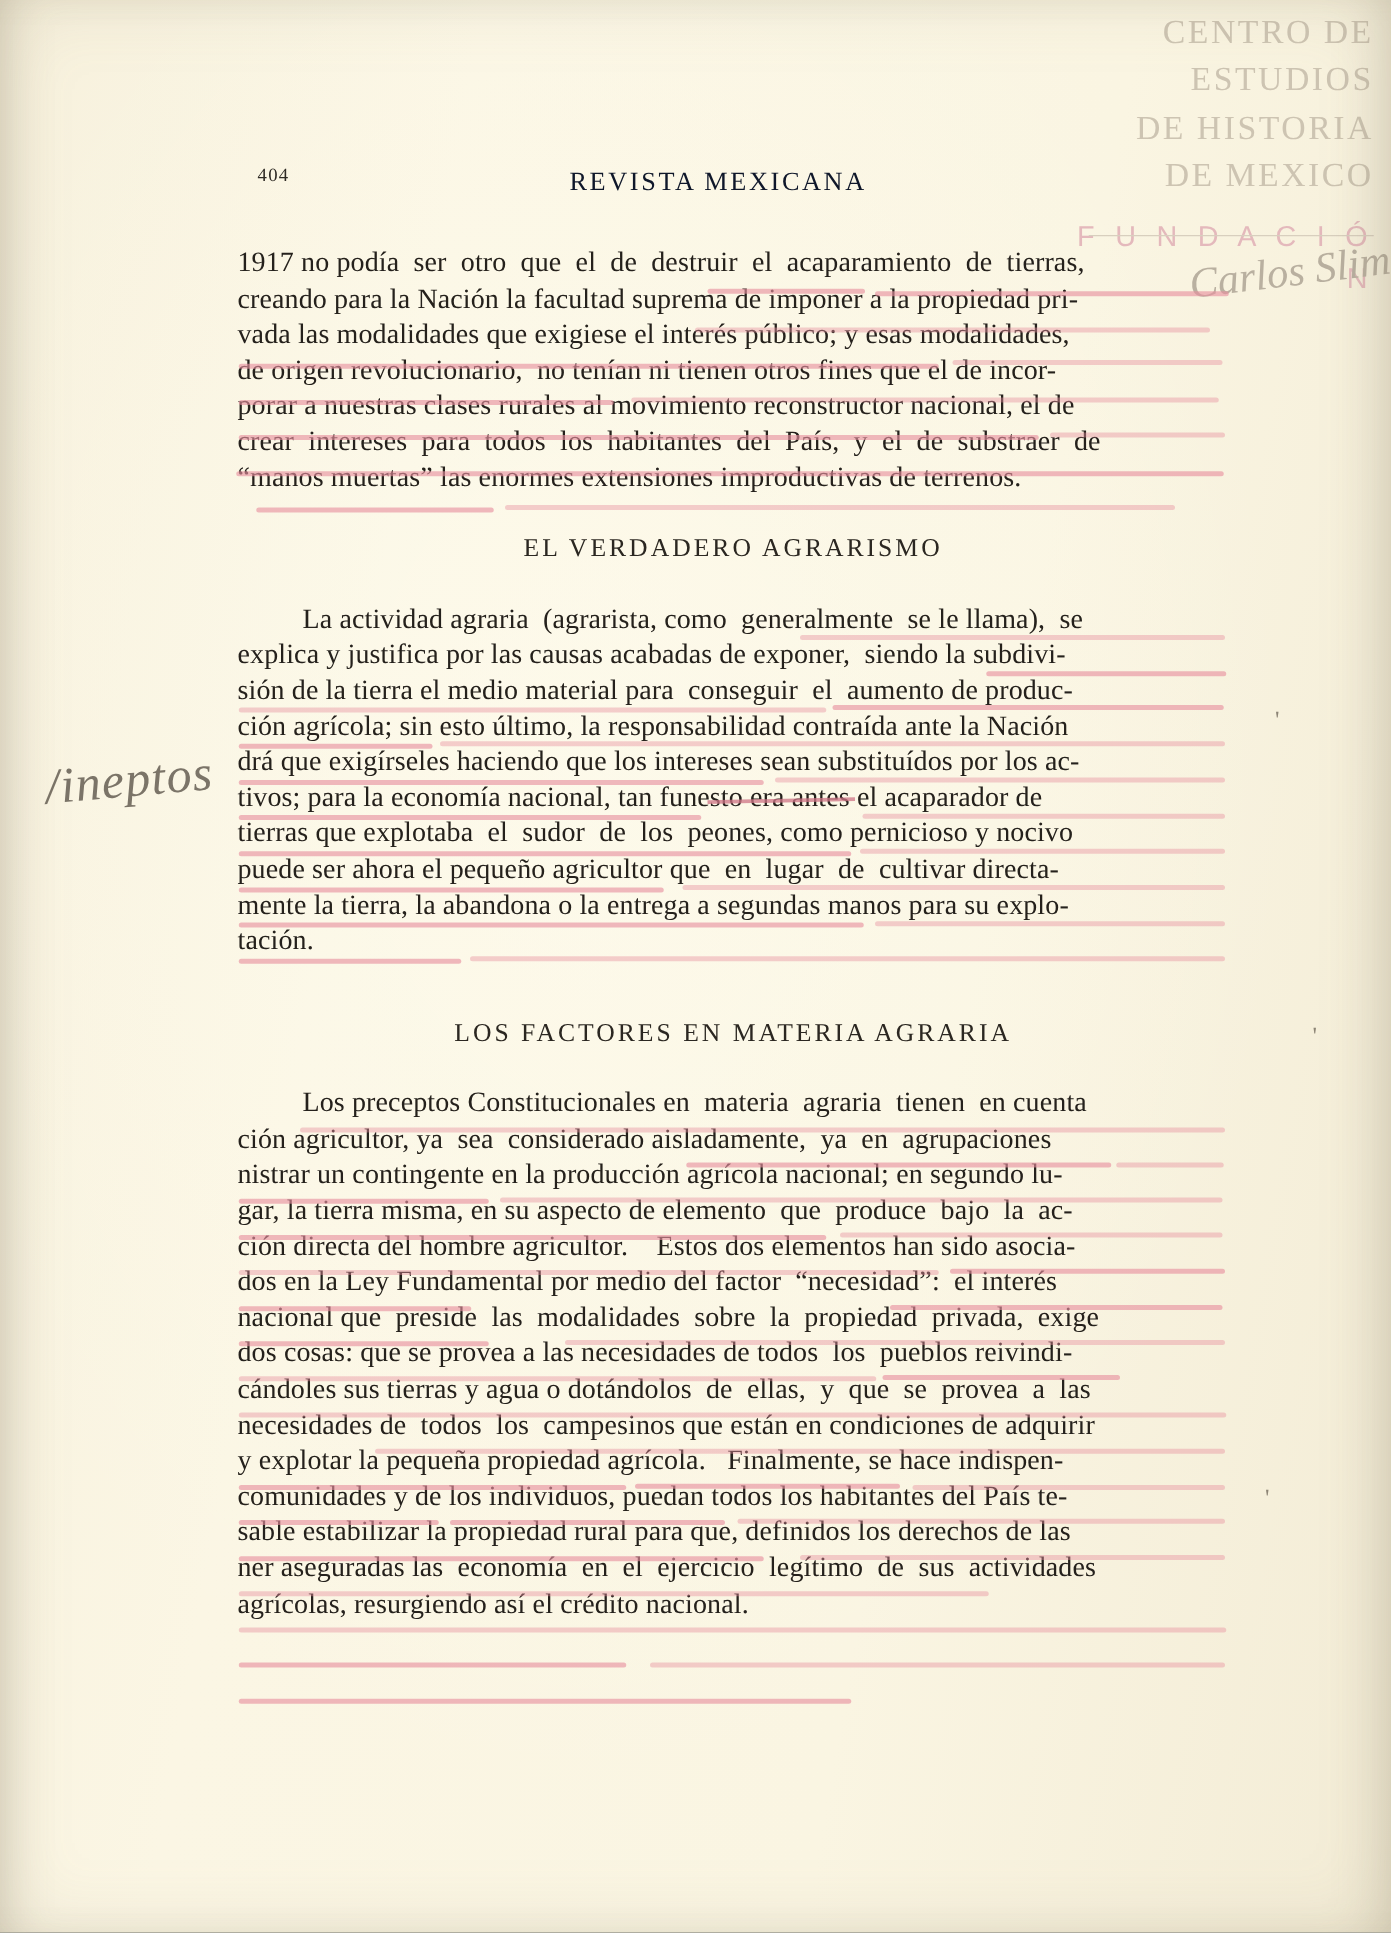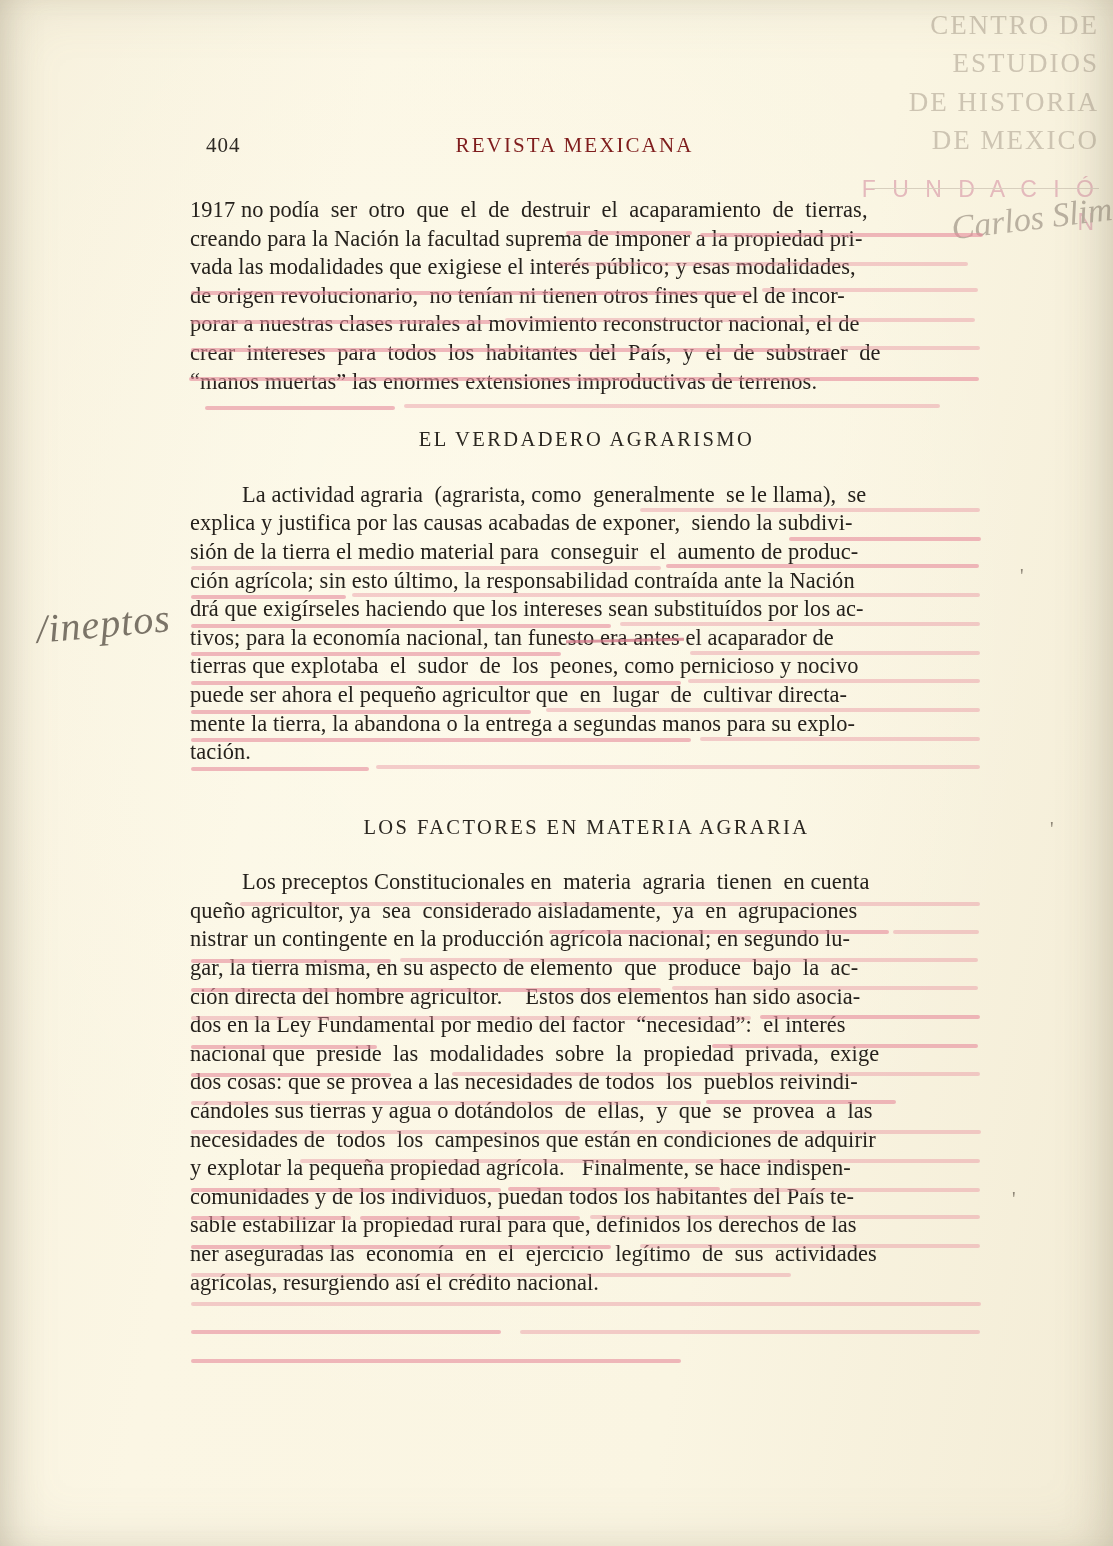--- a/index.html
+++ b/index.html
@@ -85,33 +85,33 @@
     position: absolute;
     top: 133px;
     left: 0;
     right: 0;
     height: 26px;
   }
   .folio {
     position: absolute;
     left: 206px;
     top: 0;
-    font-size: 21px;
+    font-size: 15px;
     letter-spacing: 1px;
     color: #2e2a24;
   }
   .head-title {
     position: absolute;
     left: 0;
     right: 0;
     top: 0;
     text-align: center;
     font-size: 21px;
     letter-spacing: 2.1px;
-    color: #7f1d1d;
+    color: #0f172a;
     padding-left: 36px;
   }
 
   
   .col {
     position: absolute;
     left: 190px;
     top: 196px;
     width: 793px;
     color: #25211c;
@@ -227,21 +227,21 @@
       <span class="ln">mente la tierra, la abandona o la entrega a segundas manos para su explo-</span>
       <span class="ln">tación.</span>
     </p>
 
     <div class="gap-xl"></div>
     <div class="sec">LOS  FACTORES  EN  MATERIA  AGRARIA</div>
     <div class="gap-md"></div>
 
     <p>
       <span class="ln indent">Los preceptos Constitucionales en  materia  agraria  tienen  en cuenta</span>
-      <span class="ln">queño agricultor, ya  sea  considerado aisladamente,  ya  en  agrupaciones</span>
+      <span class="ln">ción agricultor, ya  sea  considerado aisladamente,  ya  en  agrupaciones</span>
       <span class="ln">nistrar un contingente en la producción agrícola nacional; en segundo lu-</span>
       <span class="ln">gar, la tierra misma, en su aspecto de elemento  que  produce  bajo  la  ac-</span>
       <span class="ln">ción directa del hombre agricultor.    Estos dos elementos han sido asocia-</span>
       <span class="ln">dos en la Ley Fundamental por medio del factor  “necesidad”:  el interés</span>
       <span class="ln">nacional que  preside  las  modalidades  sobre  la  propiedad  privada,  exige</span>
       <span class="ln">dos cosas: que se provea a las necesidades de todos  los  pueblos reivindi-</span>
       <span class="ln">cándoles sus tierras y agua o dotándolos  de  ellas,  y  que  se  provea  a  las</span>
       <span class="ln">necesidades de  todos  los  campesinos que están en condiciones de adquirir</span>
       <span class="ln">y explotar la pequeña propiedad agrícola.   Finalmente, se hace indispen-</span>
       <span class="ln">comunidades y de los individuos, puedan todos los habitantes del País te-</span>

